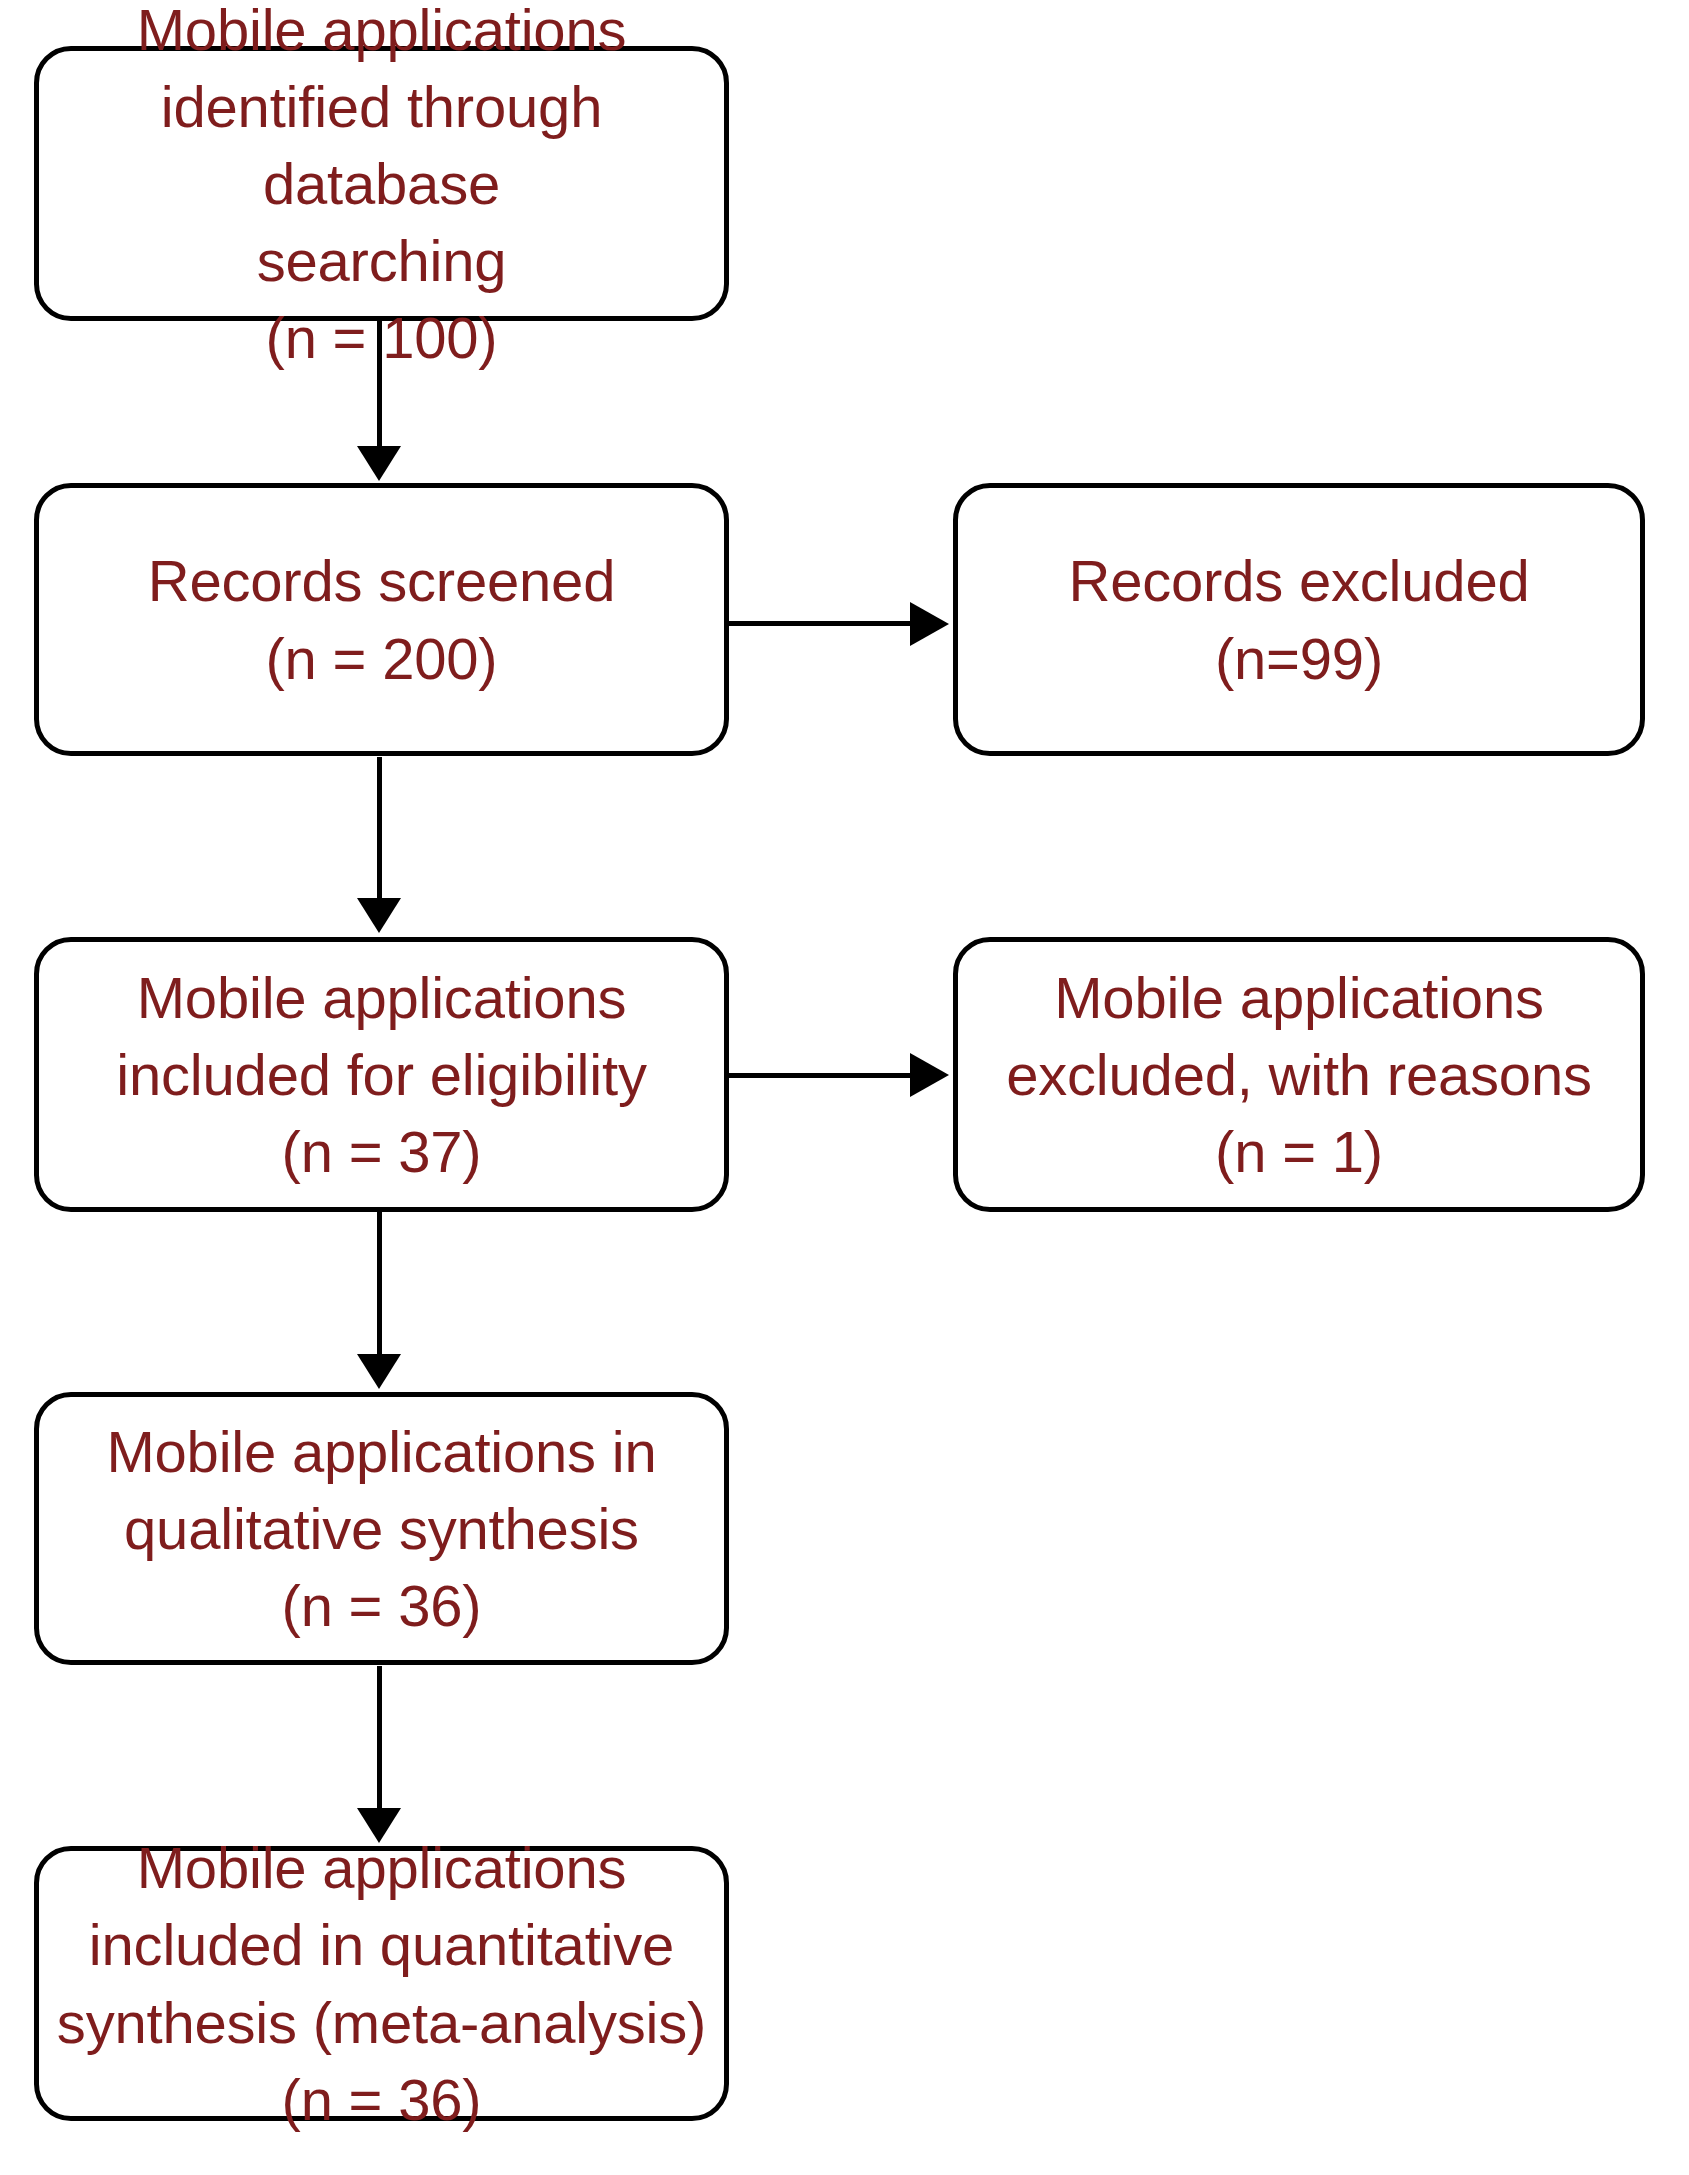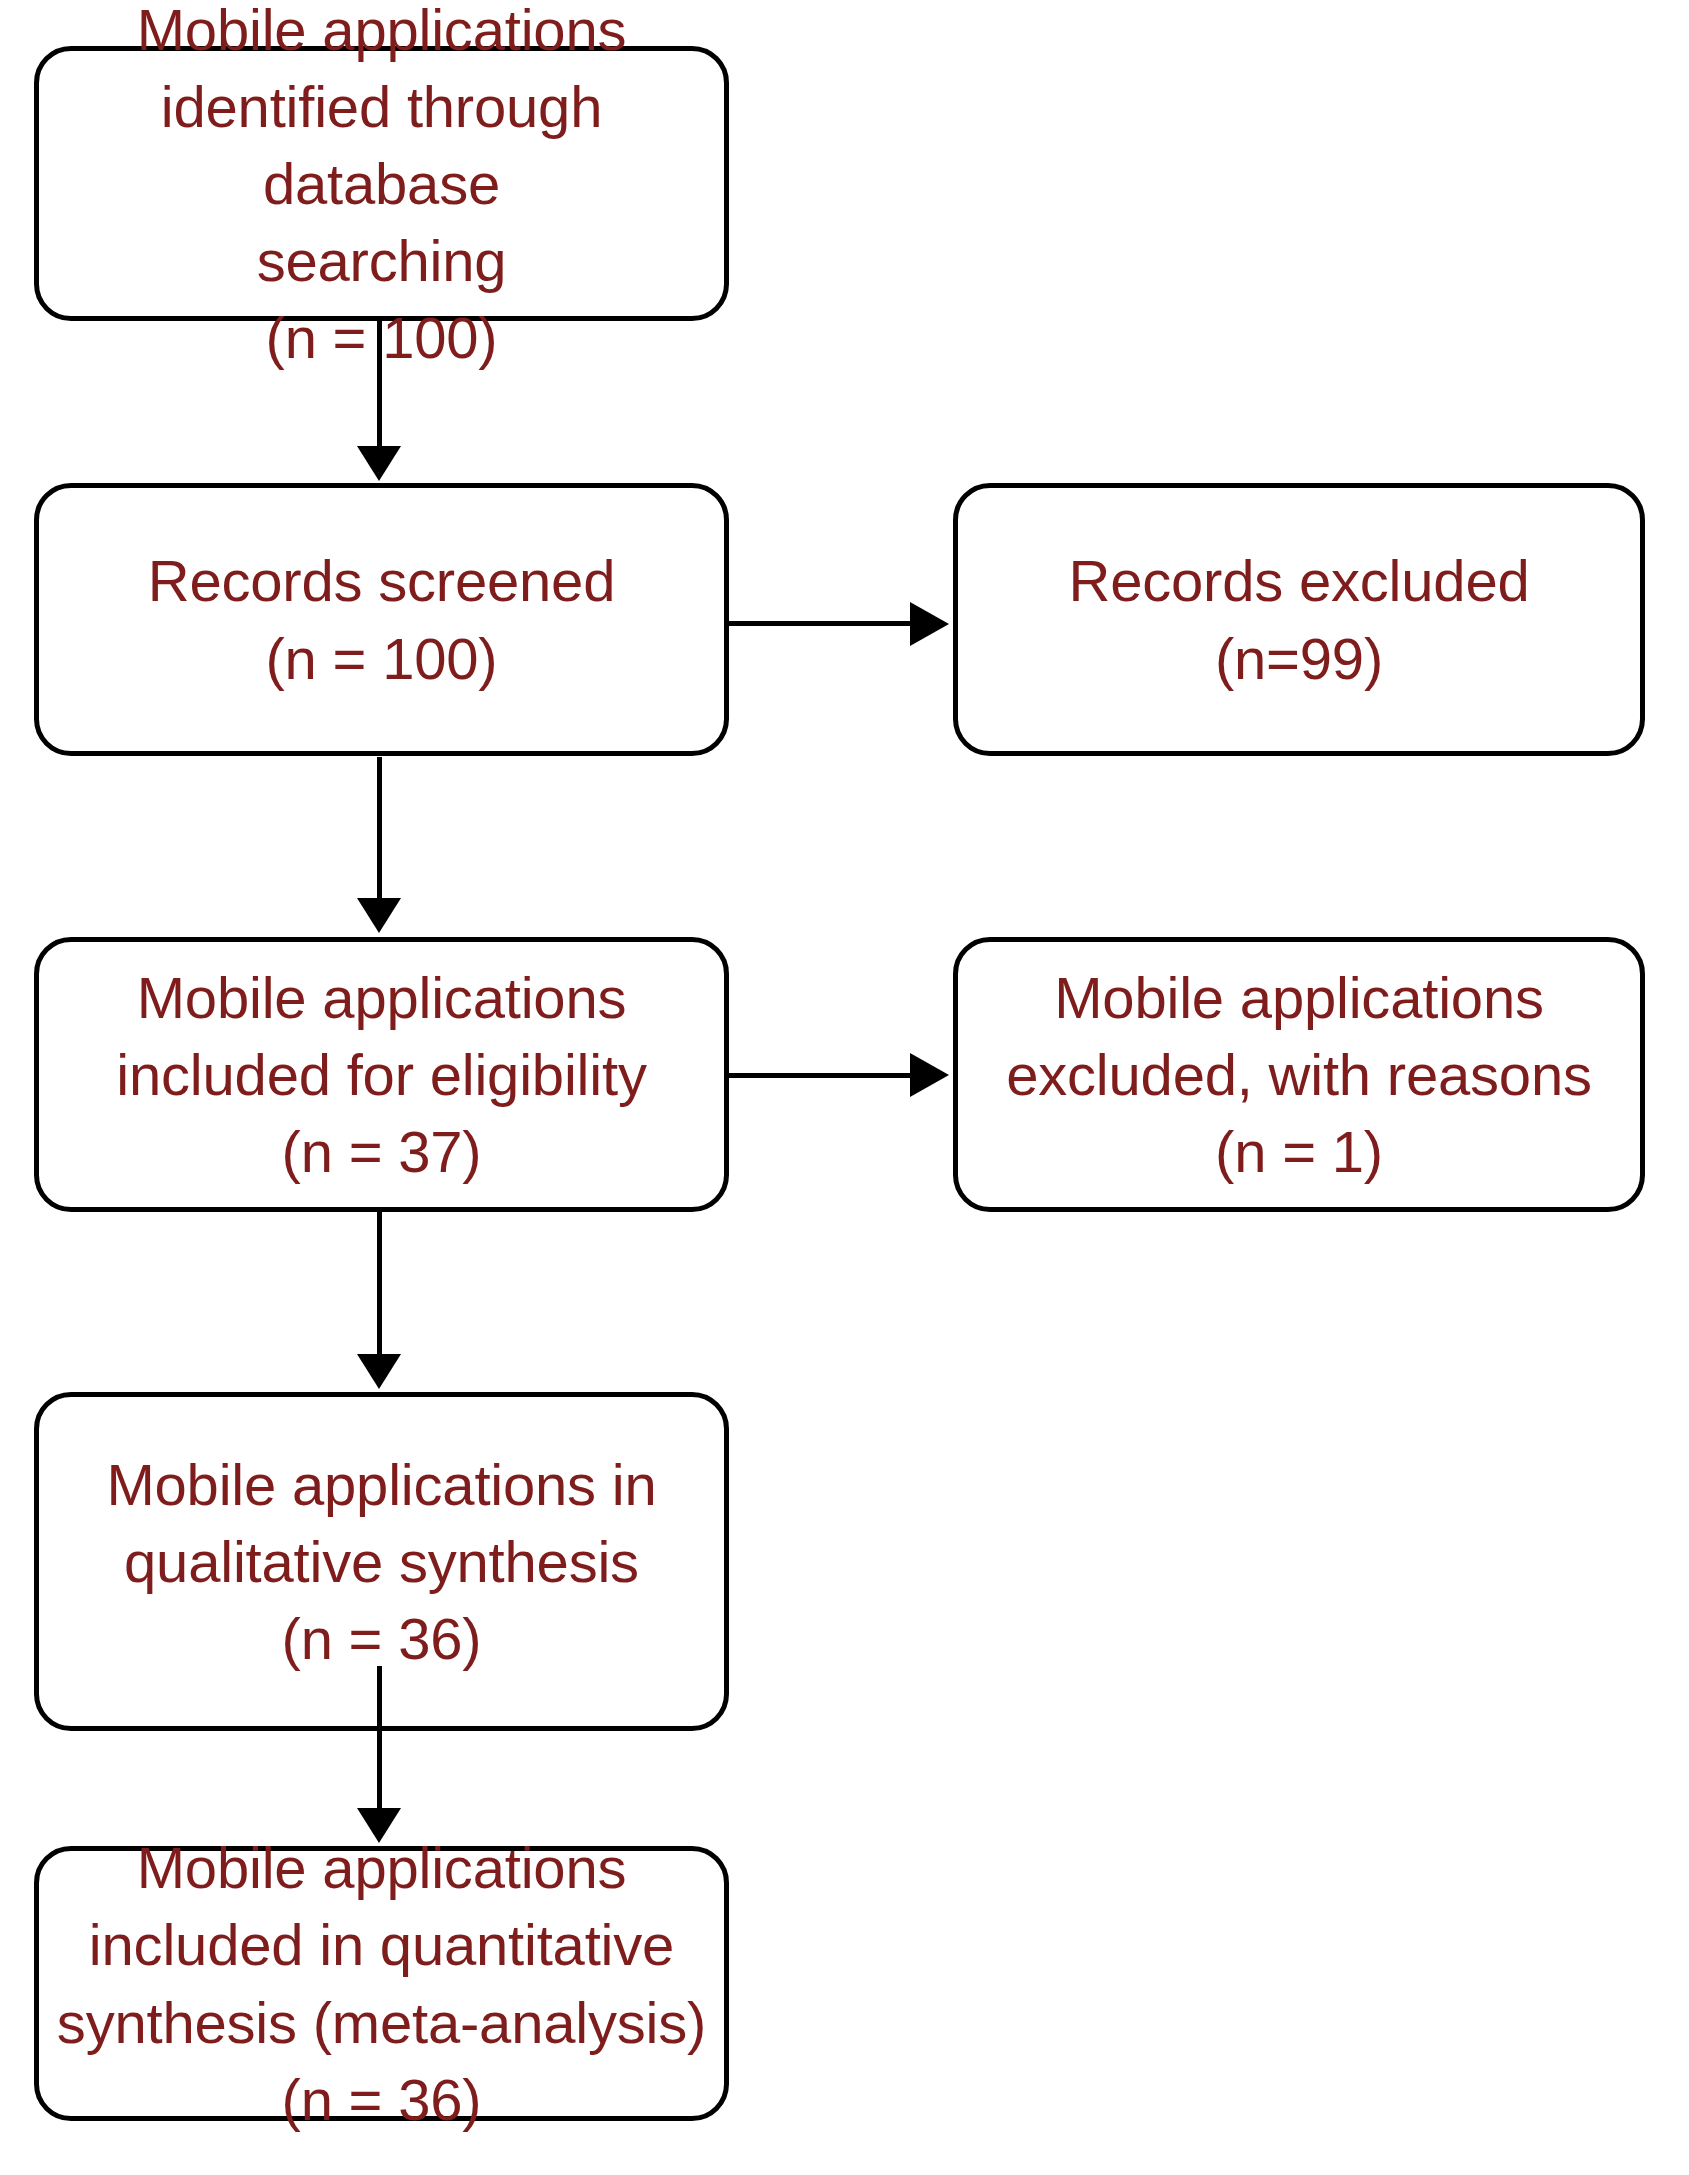--- a/index.html
+++ b/index.html
@@ -38,21 +38,21 @@
     padding: 0 16px;
   }
   
   .col-left  { left: 34px;   width: 695px; }
   .col-right { left: 953px; width: 692px; }
 
   
   .row-1 { top: 46px;   height: 275px; }
   .row-2 { top: 483px;  height: 273px; }
   .row-3 { top: 937px; height: 275px; }
-  .row-4 { top: 1392px; height: 339px; }
+  .row-4 { top: 1392px; height: 273px; }
   .row-5 { top: 1846px; height: 275px; }
 
   
   .conn {
     position: absolute;
   }
   .v-line {
     position: absolute;
     width: 5.3px;
     background: #000000;
@@ -96,21 +96,21 @@
 (n = 100)</div>
   </div>
 
   <div class="conn">
     <div class="v-line" style="top:321px; height:129px;"></div>
     <div class="v-arrow" style="top:446px;"></div>
   </div>
 
   <div class="flow-box col-left row-2">
     <div class="flow-box-text">Records screened
-(n = 100)</div>
+(n = 200)</div>
   </div>
 
   <div class="flow-box col-right row-2">
     <div class="flow-box-text">Records excluded
 (n=99)</div>
   </div>
 
   <div class="conn">
     <div class="h-line" style="top:621px;"></div>
     <div class="h-arrow" style="top:602px;"></div>

